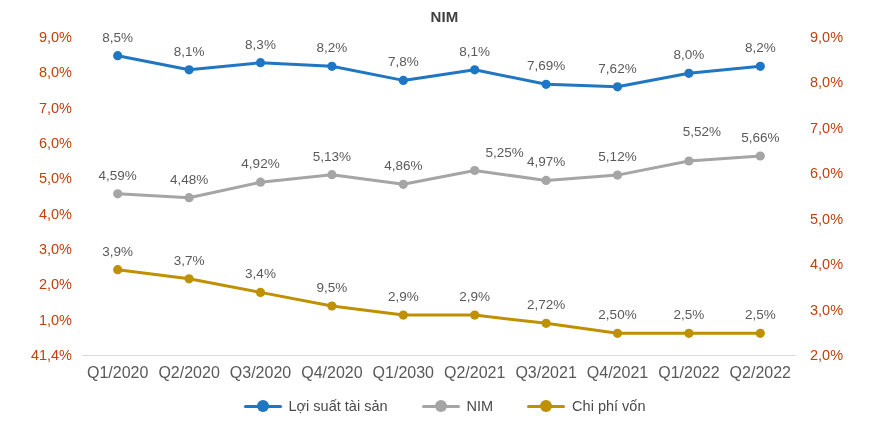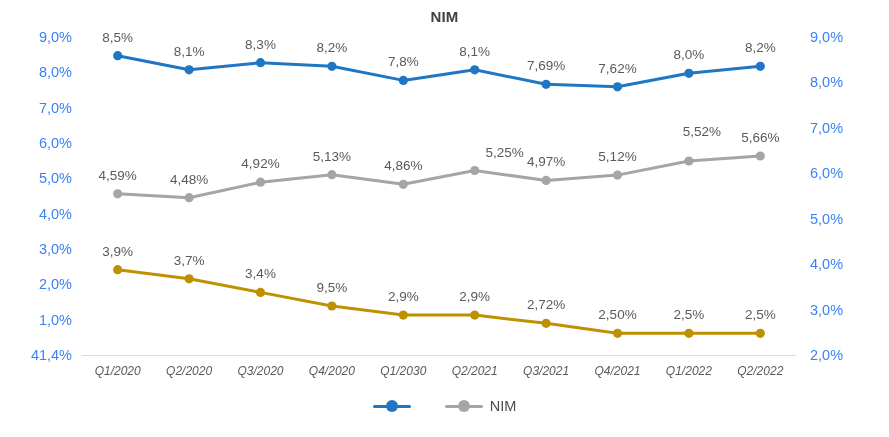--- a/index.html
+++ b/index.html
@@ -25,38 +25,37 @@
     width: 889px;
     text-align: center;
     font-size: 15px;
     font-weight: bold;
     color: #404040;
     letter-spacing: 0.2px;
   }
   .axis-label {
     position: absolute;
     font-size: 14.5px;
-    color: #3b82f6;
+    color: #c2410c;
     white-space: nowrap;
   }
   .y-left {
     text-align: right;
     width: 60px;
   }
   .y-right {
     text-align: left;
     width: 60px;
   }
   .x-label {
     position: absolute;
-    font-size: 12px;
+    font-size: 16px;
     color: #595959;
     text-align: center;
     white-space: nowrap;
-    font-style: italic;
   }
   #plot {
     position: absolute;
     left: 82px;
     top: 38px;
     width: 714px;
     height: 318px;
   }
   #plot svg {
     display: block;
@@ -219,23 +218,31 @@
         <div class="pt-label" style="left: 678.3px; top: 269.286px;">2,5%</div>
       </div>
   </div>
 
   <div id="legend">
       <div class="legend-item">
         <span class="legend-swatch">
           <span class="lline" style="background: rgb(31, 119, 196);"></span>
           <span class="ldot" style="background: rgb(31, 119, 196);"></span>
         </span>
+        <span>Lợi suất tài sản</span>
       </div>
       <div class="legend-item">
         <span class="legend-swatch">
           <span class="lline" style="background: rgb(165, 165, 165);"></span>
           <span class="ldot" style="background: rgb(165, 165, 165);"></span>
         </span>
         <span>NIM</span>
       </div>
+      <div class="legend-item">
+        <span class="legend-swatch">
+          <span class="lline" style="background: rgb(191, 144, 0);"></span>
+          <span class="ldot" style="background: rgb(191, 144, 0);"></span>
+        </span>
+        <span>Chi phí vốn</span>
+      </div>
     </div>
 
 </div>
 
 </body></html>

